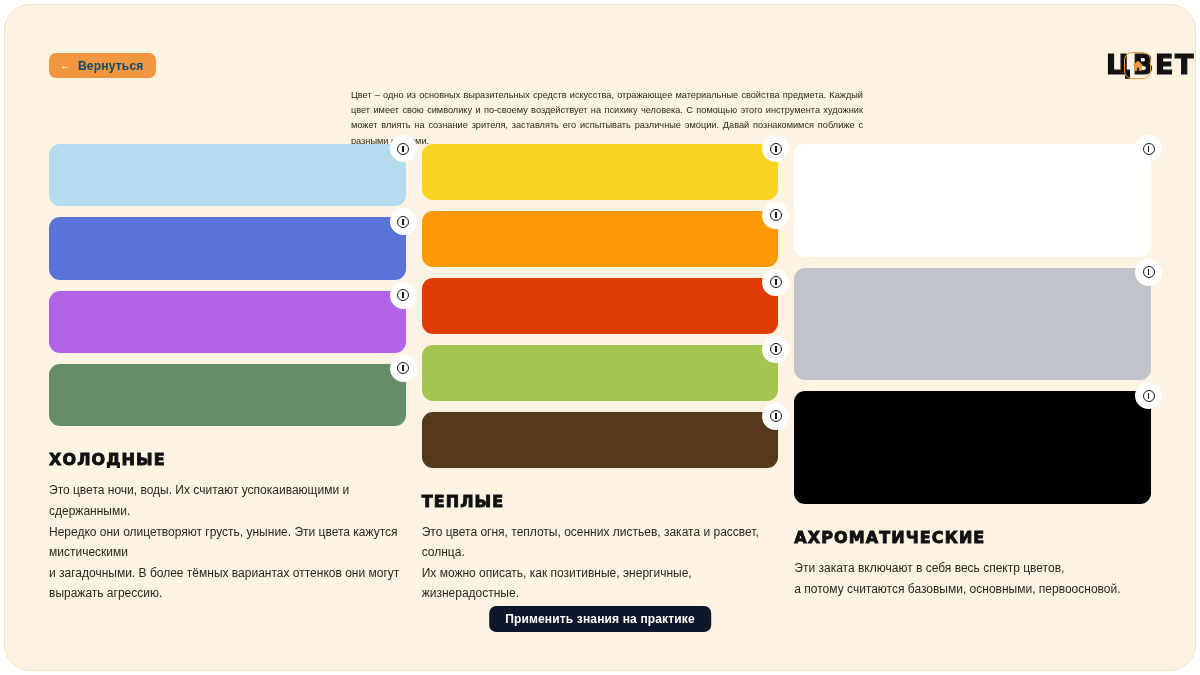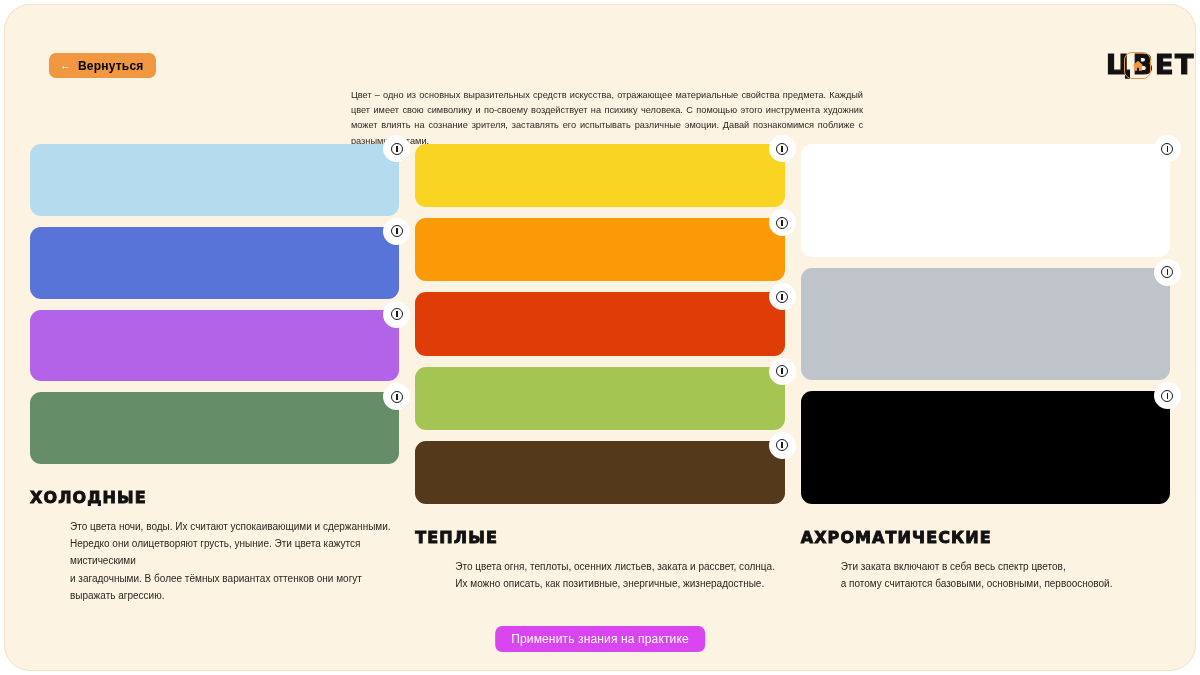--- a/index.html
+++ b/index.html
@@ -47,21 +47,21 @@
     cursor: pointer;
   }
   .back-button .arrow {
     color: #ffffff;
     font-size: 11px;
     line-height: 1;
     display: block;
     margin-top: -1px;
   }
   .back-button .blabel {
-    color: #000000;
+    color: #0c4a6e;
     font-size: 12px;
     font-weight: 700;
     letter-spacing: 0.2px;
     white-space: nowrap;
   }
 
   .page-title {
     position: absolute;
     left: 0;
     top: 44px;
@@ -106,21 +106,21 @@
 
   
   .columns {
     position: absolute;
     left: 0;
     top: 139px;
     width: 100%;
     height: 460px;
     display: flex;
     gap: 16px;
-    padding: 0 25px;
+    padding: 0 44px;
   }
   .column {
     flex: 1 1 0;
     min-width: 0;
     display: flex;
     flex-direction: column;
   }
 
   .swatches {
     height: 360px;
@@ -177,48 +177,46 @@
     margin-top: 24px;
     font-family: "DejaVu Sans", sans-serif;
     font-size: 16px;
     font-weight: 700;
     letter-spacing: 1.1px;
     color: #121212;
     -webkit-text-stroke: 0.9px #121212;
   }
   .cat-desc {
     margin-top: 11px;
-    font-size: 10px;
+    font-size: 12px;
     line-height: 1.72;
     color: #2b2720;
     white-space: pre-line;
-    margin-left: 40px;
   }
 
   
   .cta-button {
     position: absolute;
     left: 50%;
     transform: translateX(-50%);
     top: 601px;
     height: 26px;
     padding: 0 16px;
     display: flex;
     align-items: center;
     justify-content: center;
-    background: #d946ef;
+    background: #0f172a;
     border: none;
     border-radius: 7px;
     color: #ffffff;
     font-size: 12px;
-    font-weight: 400;
+    font-weight: 700;
     letter-spacing: 0.15px;
     white-space: nowrap;
     cursor: pointer;
-    margin-top: 20px;
   }
 </style>
 </head>
 <body>
 
 <div id="page">
 
   <div class="topbar">
     <button class="back-button">
       <span class="arrow">←</span>

